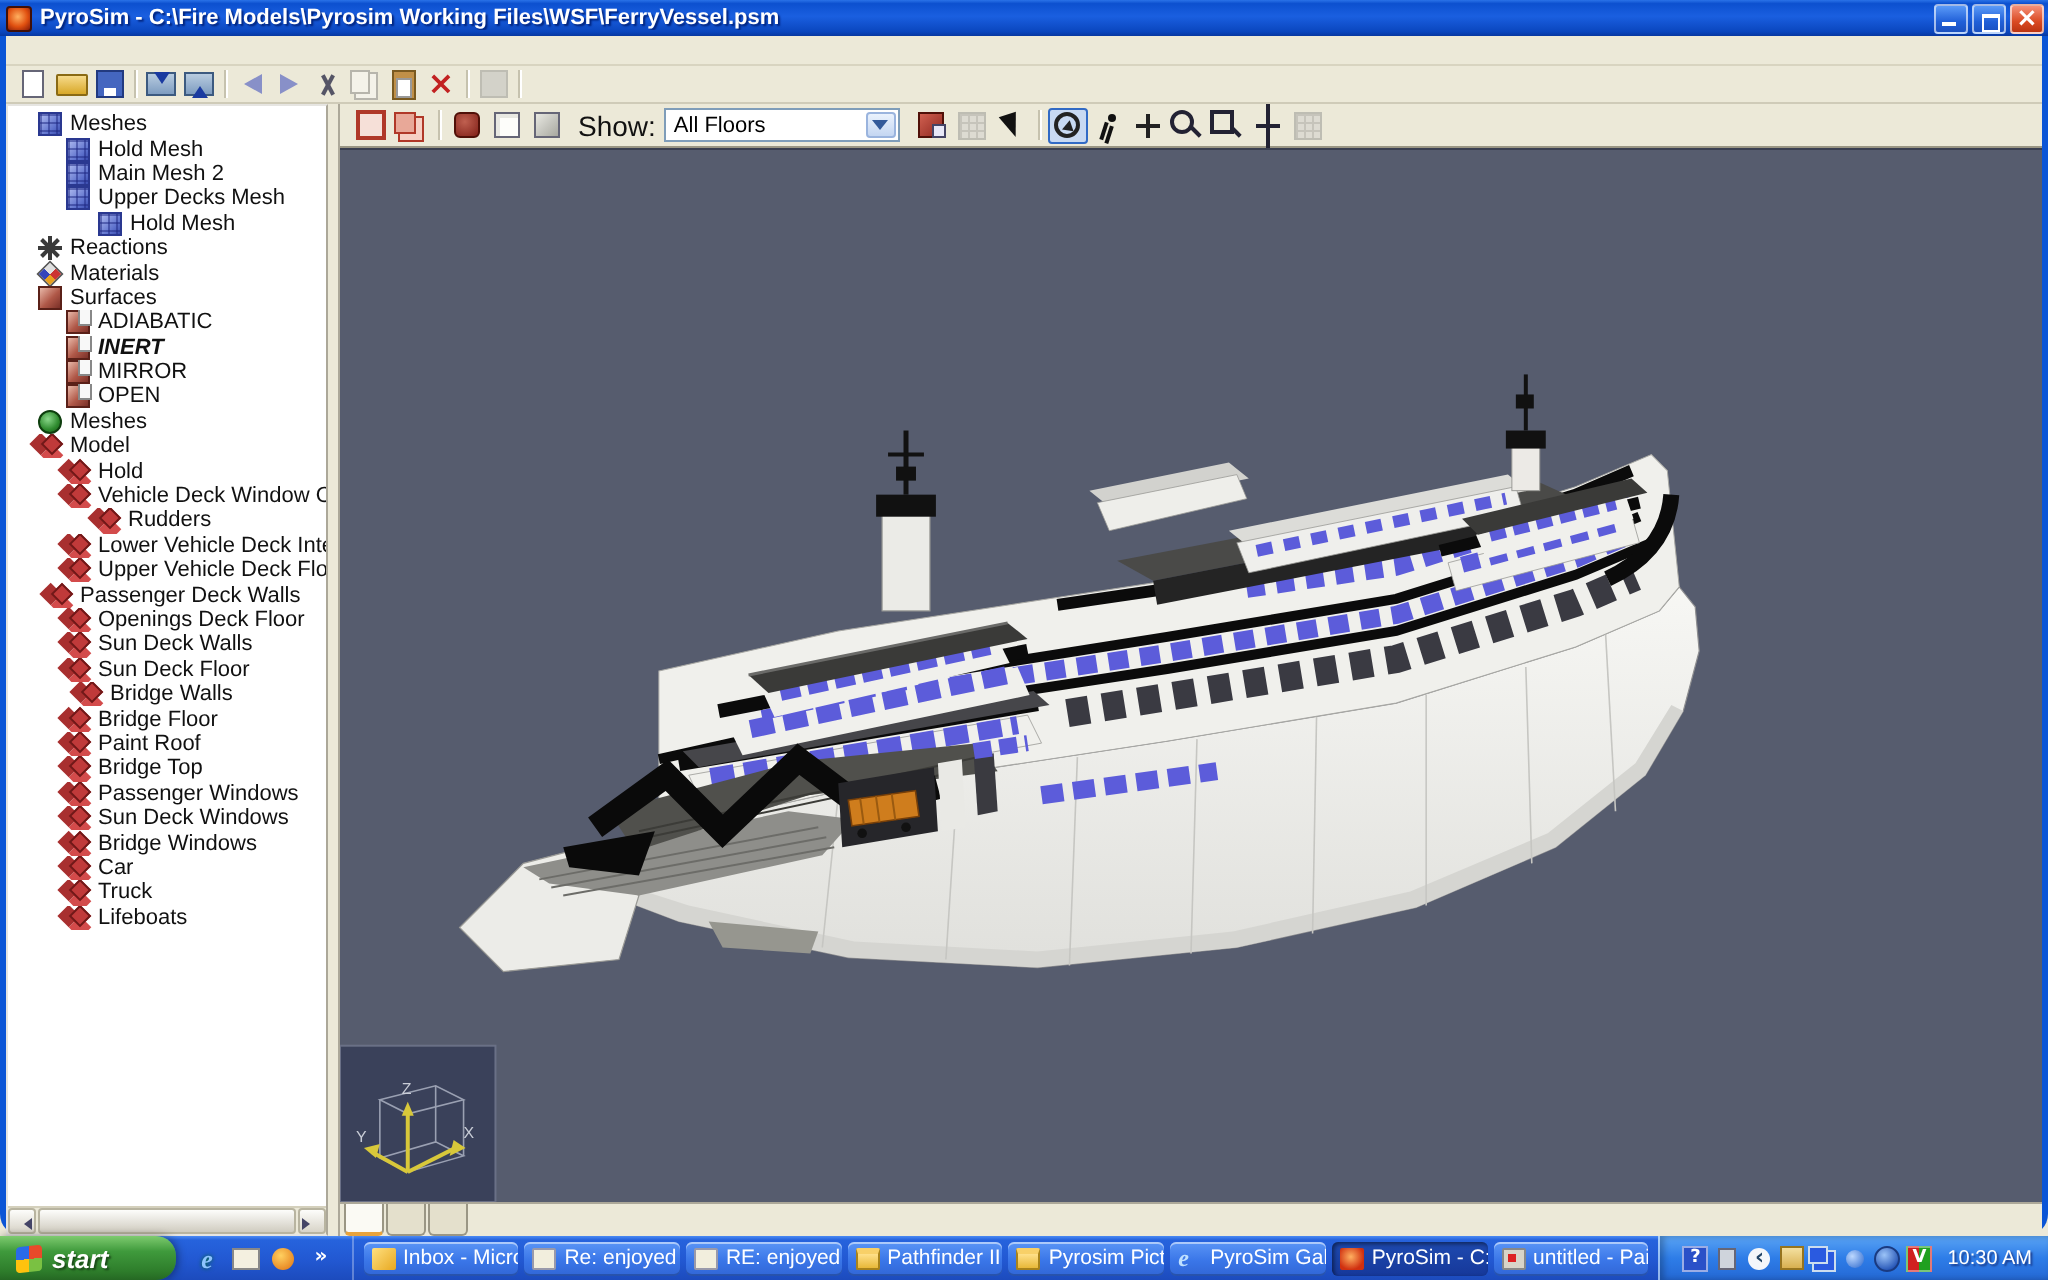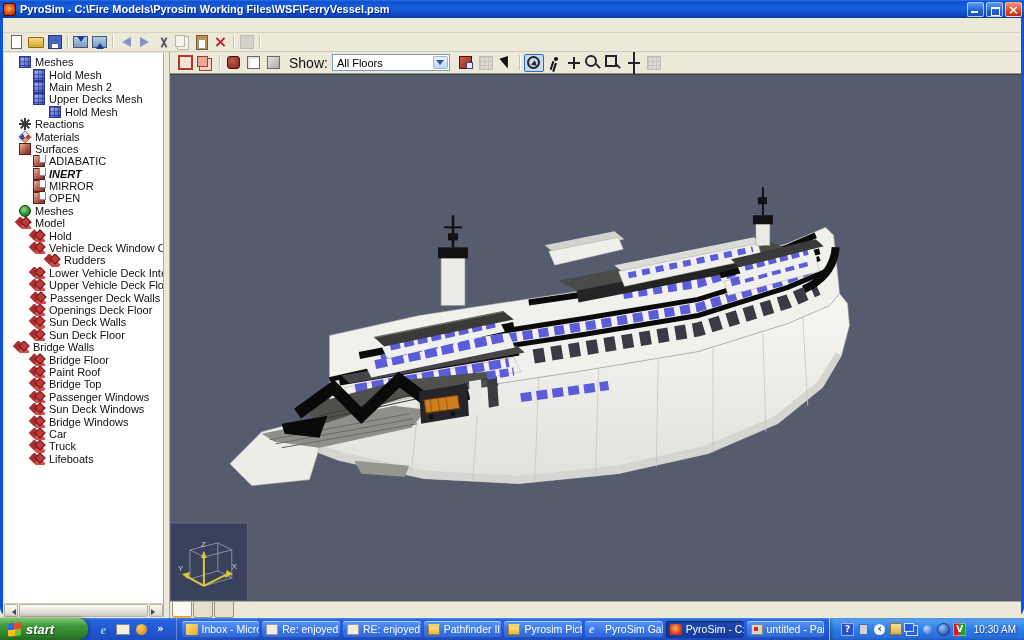--- a/index.html
+++ b/index.html
@@ -284,41 +284,41 @@
           <div class="trow ic-model" style="padding-left: 16px;">
           <span class="expbox"></span>
           <span class="ticon"></span>
           <span class="tlabel">Lower Vehicle Deck Interior</span>
         </div>
           <div class="trow ic-model" style="padding-left: 16px;">
           <span class="expbox"></span>
           <span class="ticon"></span>
           <span class="tlabel">Upper Vehicle Deck Floor</span>
         </div>
-          <div class="trow ic-model" style="padding-left: 17px; text-align: center;">
+          <div class="trow ic-model" style="padding-left: 7px; text-align: center;">
           <span class="expbox"></span>
           <span class="ticon"></span>
           <span class="tlabel">Passenger Deck Walls</span>
         </div>
           <div class="trow ic-model" style="padding-left: 16px;">
           <span class="expbox"></span>
           <span class="ticon"></span>
           <span class="tlabel">Openings Deck Floor</span>
         </div>
           <div class="trow ic-model" style="padding-left: 16px;">
           <span class="expbox"></span>
           <span class="ticon"></span>
           <span class="tlabel">Sun Deck Walls</span>
         </div>
           <div class="trow ic-model" style="padding-left: 16px; text-align: center;">
           <span class="expbox"></span>
           <span class="ticon"></span>
           <span class="tlabel">Sun Deck Floor</span>
         </div>
-          <div class="trow ic-model" style="padding-left: 0;">
+          <div class="trow ic-model" style="padding-left: 22px;">
           <span class="expbox"></span>
           <span class="ticon"></span>
           <span class="tlabel">Bridge Walls</span>
         </div>
           <div class="trow ic-model" style="padding-left: 16px;">
           <span class="expbox"></span>
           <span class="ticon"></span>
           <span class="tlabel">Bridge Floor</span>
         </div>
           <div class="trow ic-model" style="padding-left: 16px;">

